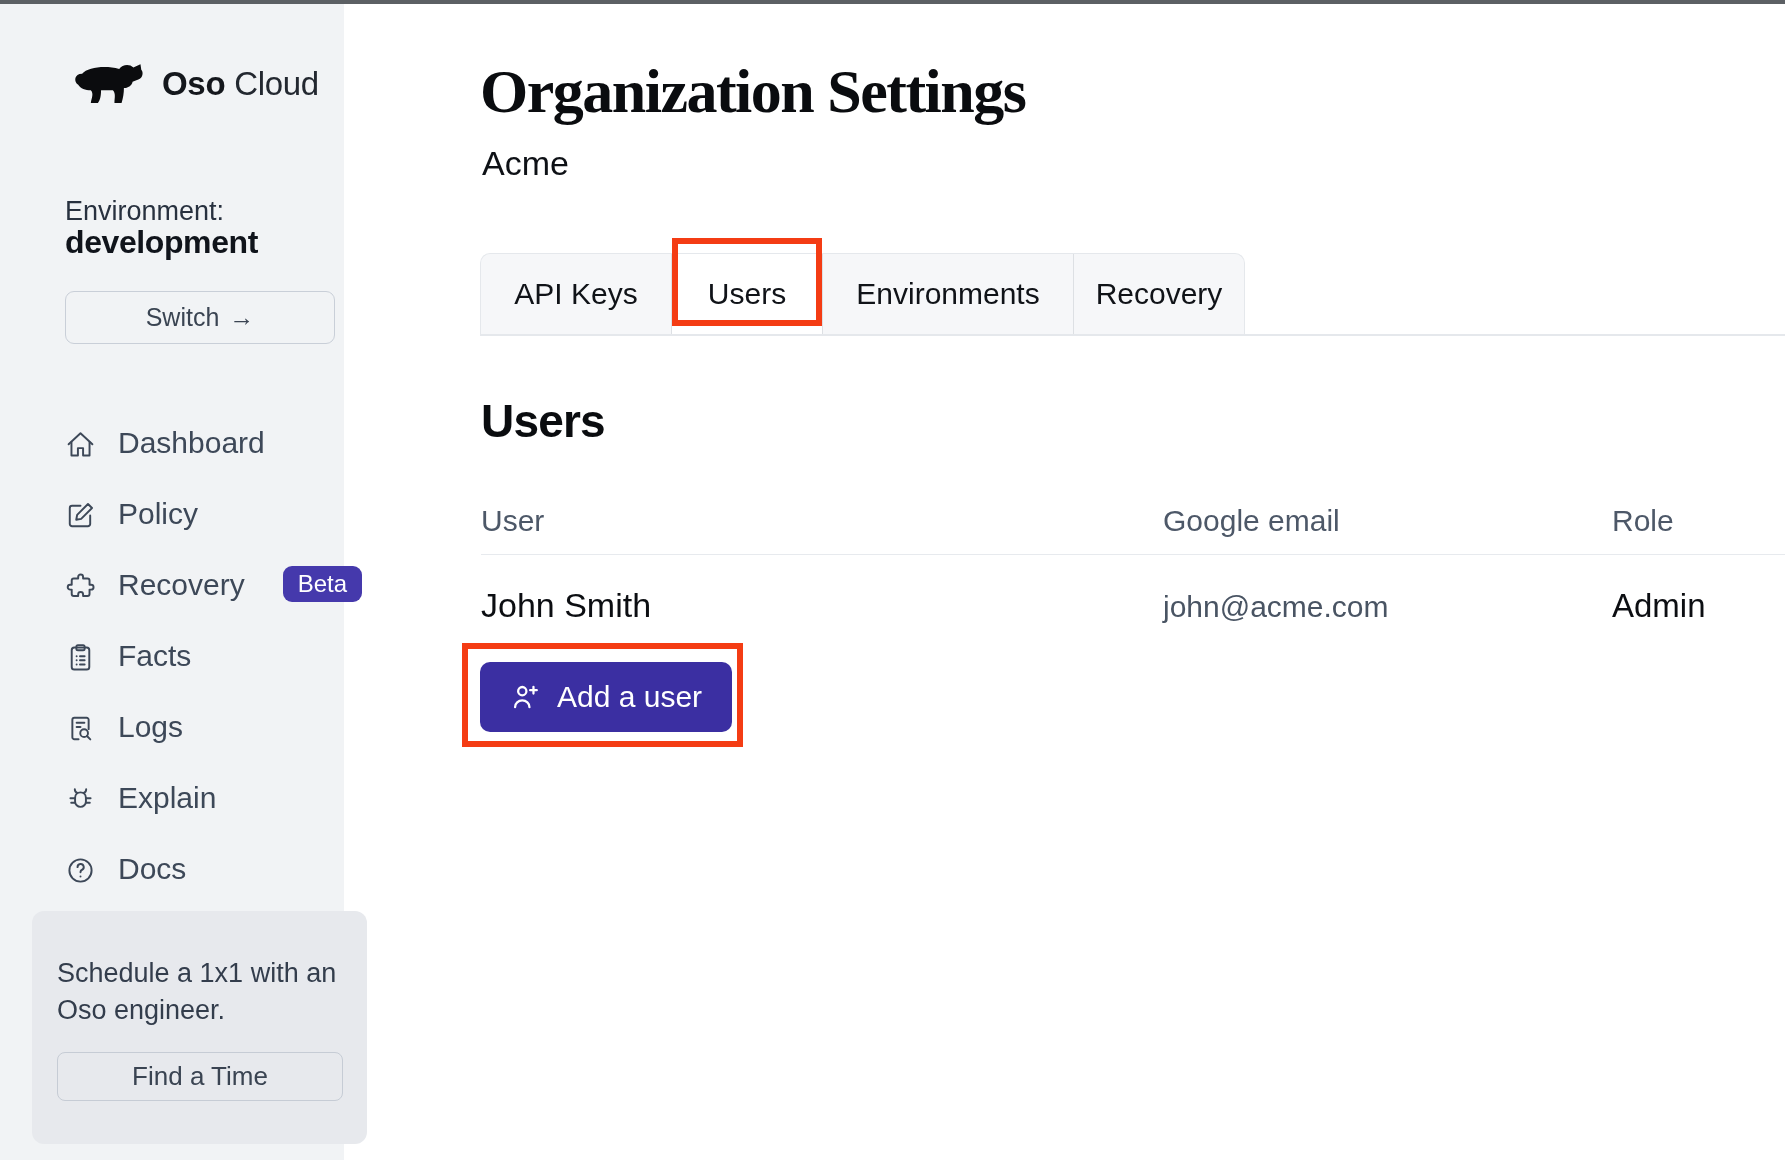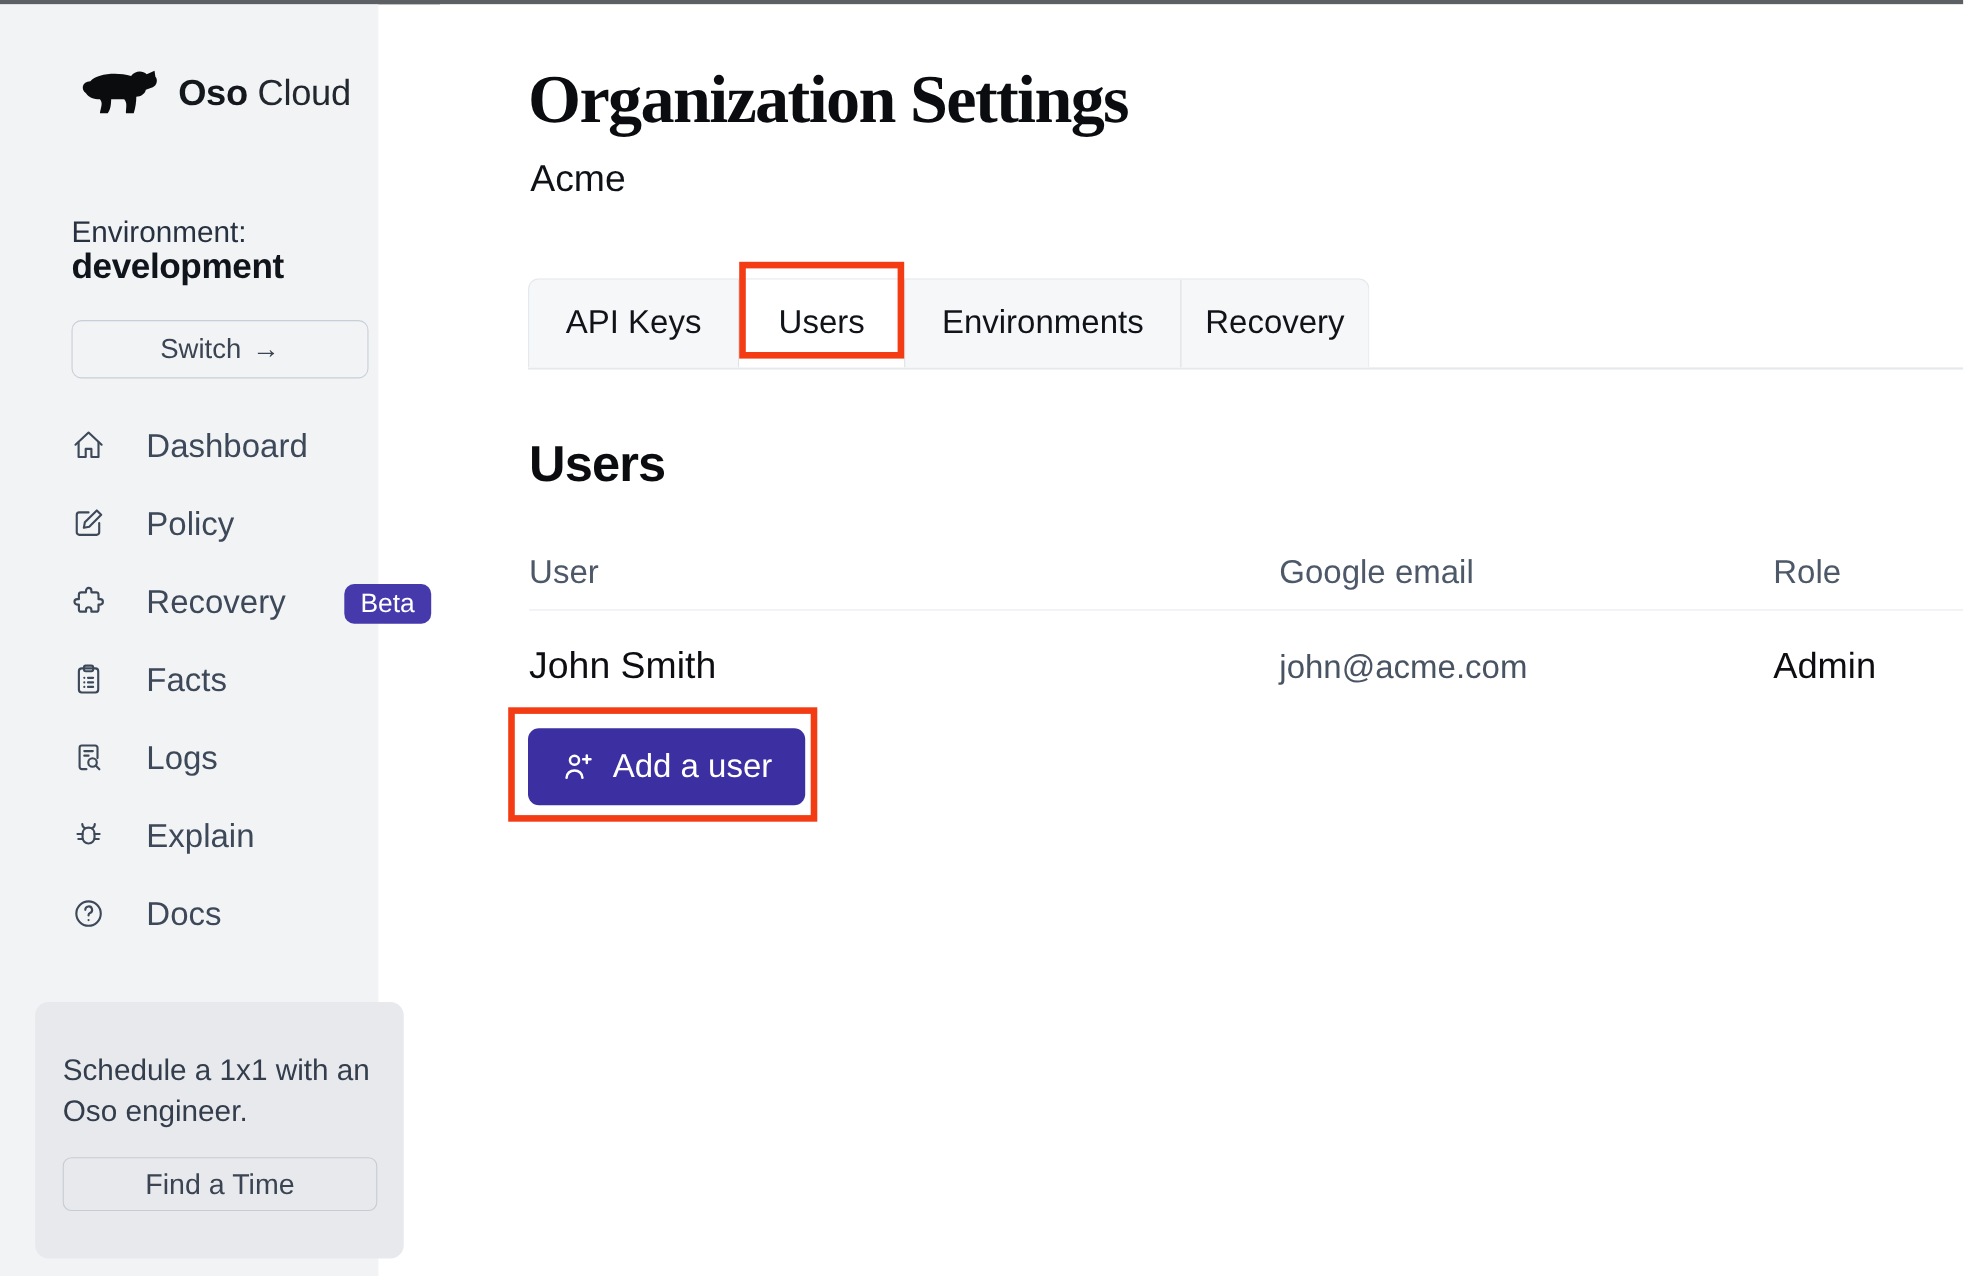--- a/index.html
+++ b/index.html
@@ -18,21 +18,21 @@
   .logo-text span{font-weight:400;color:#232830;}
   .env-label{position:absolute;left:65px;top:192px;font-size:27px;color:#28313f;}
   .env-value{position:absolute;left:65px;top:220px;font-size:32px;font-weight:700;color:#10141b;letter-spacing:-0.4px;}
   .switch-btn{
     position:absolute;left:65px;top:287px;width:270px;height:53px;box-sizing:border-box;
     border:1.5px solid #c9cfd8;border-radius:9px;background:transparent;
     display:flex;align-items:center;justify-content:center;gap:10px;
     font-size:25px;color:#3a4452;cursor:pointer;font-family:inherit;
   }
   .nav{position:absolute;left:65px;top:385px;width:335px;}
-  .nav-item{height:71px;display:flex;align-items:flex-start;gap:37px;cursor:pointer;}
+  .nav-item{height:71px;display:flex;align-items:flex-end;gap:22px;cursor:pointer;}
   .nav-item svg{flex:0 0 auto;}
   .nav-label{font-size:30px;color:#3d4858;}
   .beta-badge{
     margin-left:16px;background:var(--badge-indigo,#4539ac);color:#ffffff;
     font-size:24px;padding:6px 15px;border-radius:9px;line-height:1;
   }
   .help-panel{
     position:absolute;left:32px;top:907px;width:335px;height:233px;box-sizing:border-box;
     background:var(--help-bg,#e7e9ed);border-radius:12px;padding:28px 25px;
   }

